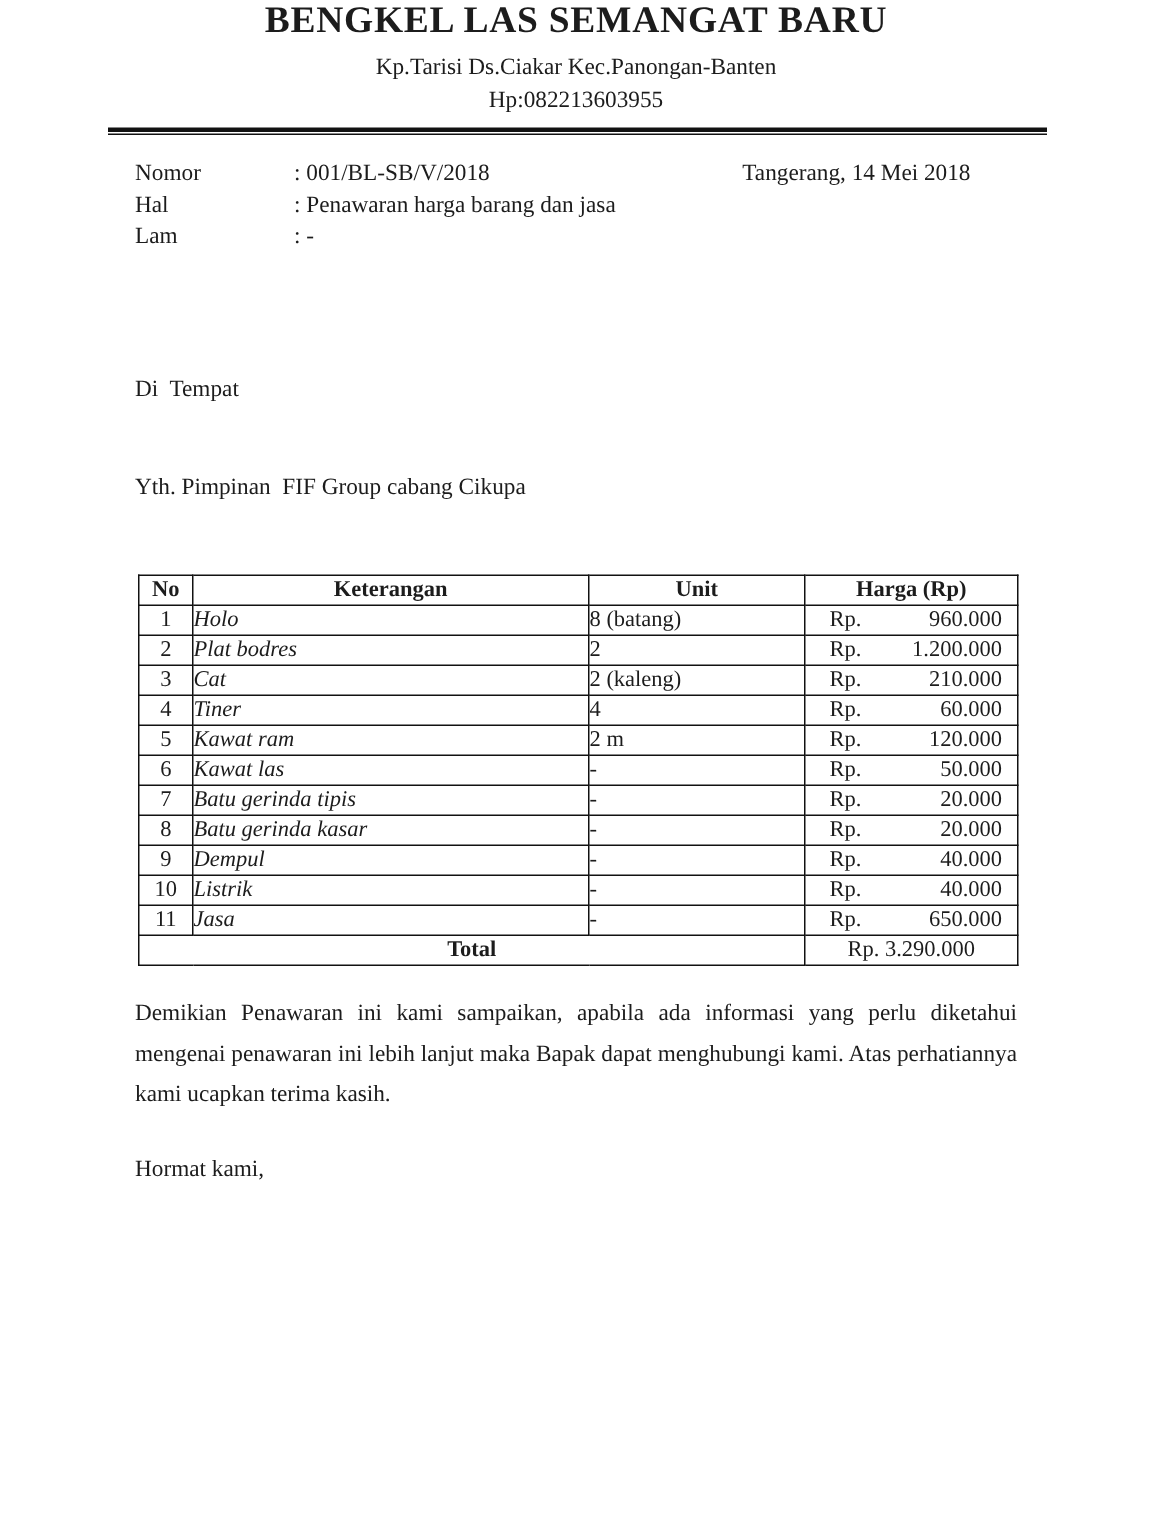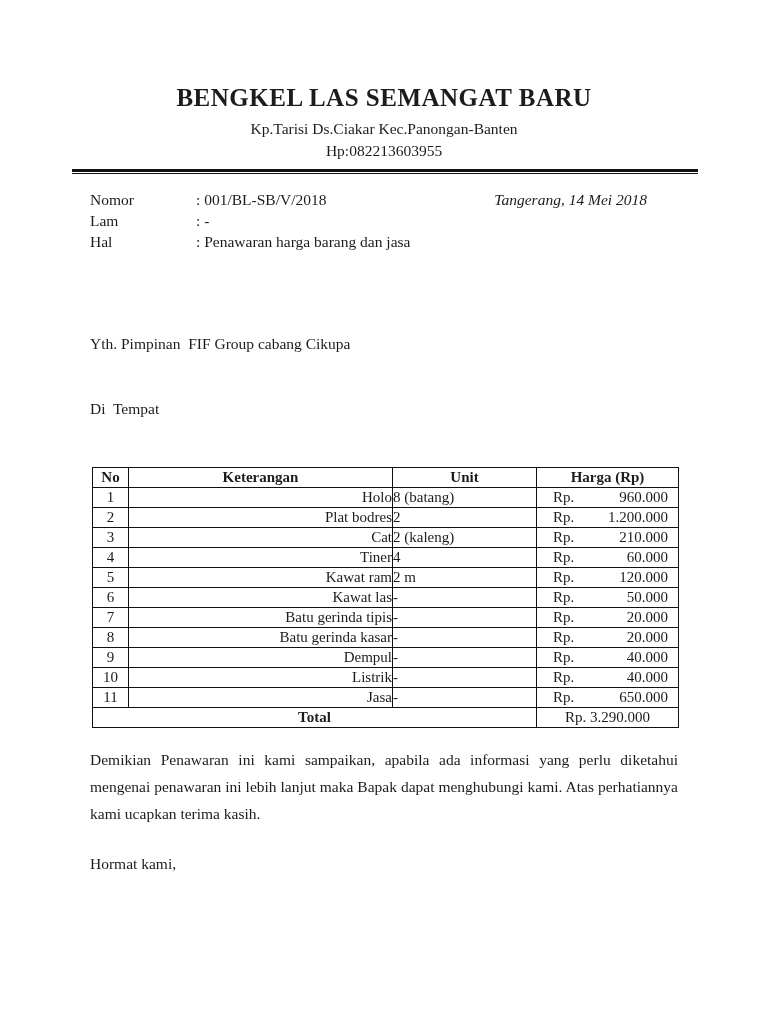--- a/index.html
+++ b/index.html
@@ -7,40 +7,40 @@
     position: relative;
     width: 768px;
     height: 1024px;
     background: #ffffff;
     color: #1c1c1c;
     font-family: "Liberation Serif", "DejaVu Serif", serif;
     overflow: hidden;
     box-sizing: border-box;
   }
   
-  .letterhead { padding-top: 84px; text-align: center; }
+  .letterhead { text-align: center; }
   .company-name {
     margin: 0 0 6px 0;
     font-size: 25px;
     font-weight: bold;
     letter-spacing: 0.5px;
   }
   .letterhead-line { font-size: 15.5px; line-height: 22px; }
   .rule {
     margin: 7px 70px 0 72px;
     height: 1px;
     border-top: 3px solid #111;
     border-bottom: 1px solid #111;
   }
   
   .content { margin: 0 90px; font-size: 15.5px; }
   .meta { margin-top: 15px; }
   .meta-line { display: flex; line-height: 21px; white-space: pre-wrap; gap: 18px; }
   .meta-label { width: 88px; flex: 0 0 88px; }
-  .meta-date { margin-left: auto; padding-right: 31px; font-style: italic; }
+  .meta-date { margin-left: auto; padding-right: 31px; }
   .recipient { margin-top: 38px; line-height: 21.5px; white-space: pre-wrap; }
   .letter-body { margin-top: 19px; line-height: 27px; }
   .letter-body p { margin: 0; }
   .just { text-align: justify; }
   
   table.price-table {
     border-collapse: collapse;
     table-layout: fixed;
     width: 586px;
     margin: 5px 12px 0 2px;
@@ -49,21 +49,21 @@
   .price-table td, .price-table th {
     border: 1px solid #111;
     height: 19px;
     line-height: 19px;
     padding: 0;
     overflow: hidden;
     white-space: nowrap;
   }
   .price-table th { font-weight: bold; text-align: center; }
   .cell-no { text-align: center; }
-  .cell-ket { text-align: right; padding-left: 9px; }
+  .cell-ket { text-align: left; padding-left: 9px; font-style: italic; }
   .cell-unit { }
   .cell-harga .money {
     display: flex;
     justify-content: space-between;
     padding: 0 10px 0 16px;
   }
   .total-label { text-align: center; font-weight: bold; }
   .total-value { text-align: center; }
   
   .closing-para { margin: 18px 0 0 0; line-height: 27px; }
@@ -84,32 +84,32 @@
 
   <main class="content">
 
     <section class="meta">
       <div class="meta-line">
         <span class="meta-label">Nomor</span>
         <span class="meta-value">: 001/BL-SB/V/2018</span>
         <span class="meta-date">Tangerang, 14 Mei 2018</span>
       </div>
       <div class="meta-line">
+        <span class="meta-label">Hal</span>
+        <span class="meta-value">: Penawaran harga barang dan jasa</span>
+      </div>
+      <div class="meta-line">
         <span class="meta-label">Lam</span>
         <span class="meta-value">: -</span>
       </div>
-      <div class="meta-line">
-        <span class="meta-label">Hal</span>
-        <span class="meta-value">: Penawaran harga barang dan jasa</span>
-      </div>
     </section>
 
     <section class="recipient">
+      <div>Di  Tempat</div>
       <div>Yth. Pimpinan  FIF Group cabang Cikupa</div>
-      <div>Di  Tempat</div>
     </section>
 
 
     <table class="price-table">
       <colgroup>
         <col style="width:36px">
           <col style="width:264px">
           <col style="width:144px">
           <col style="width:142px">
       </colgroup>

